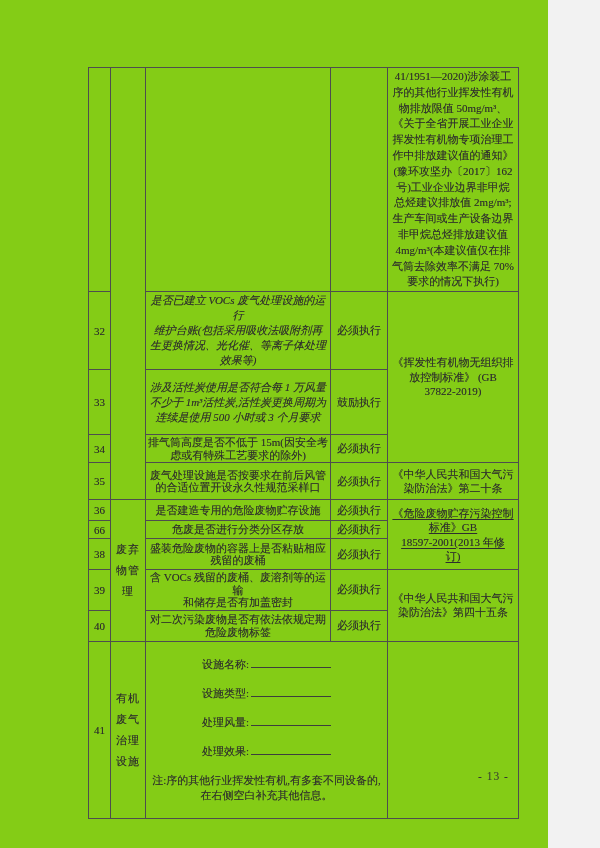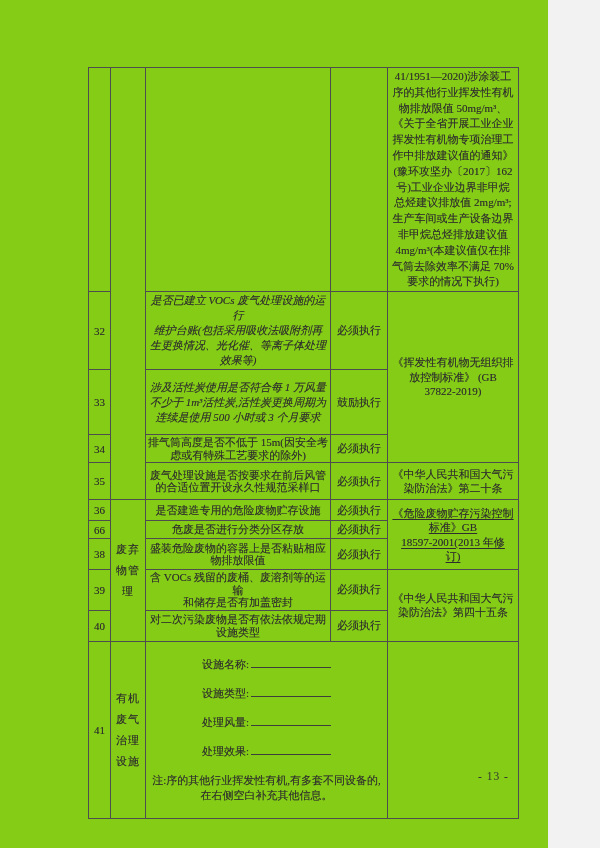--- a/index.html
+++ b/index.html
@@ -167,37 +167,37 @@
 
     <tr class="r-37">
       <td>66</td>
       <td class="lh12">危废是否进行分类分区存放</td>
       <td>必须执行</td>
     </tr>
 
     <tr class="r-38">
       <td>38</td>
       <td class="lh12">盛装危险废物的容器上是否粘贴相应
-物排放限值</td>
+残留的废桶</td>
       <td>必须执行</td>
     </tr>
 
     <tr class="r-39">
       <td>39</td>
       <td class="lh12">含 VOCs 残留的废桶、废溶剂等的运输
 和储存是否有加盖密封</td>
       <td>必须执行</td>
       <td class="basis" rowspan="2">《中华人民共和国大气污
 染防治法》第四十五条</td>
     </tr>
 
     <tr class="r-40">
       <td>40</td>
       <td class="lh12">对二次污染废物是否有依法依规定期
-设施类型</td>
+危险废物标签</td>
       <td>必须执行</td>
     </tr>
 
     <tr class="r-41">
       <td>41</td>
       <td class="cat">有机
 废气
 治理
 设施</td>
       <td class="form-cell" colspan="2">

